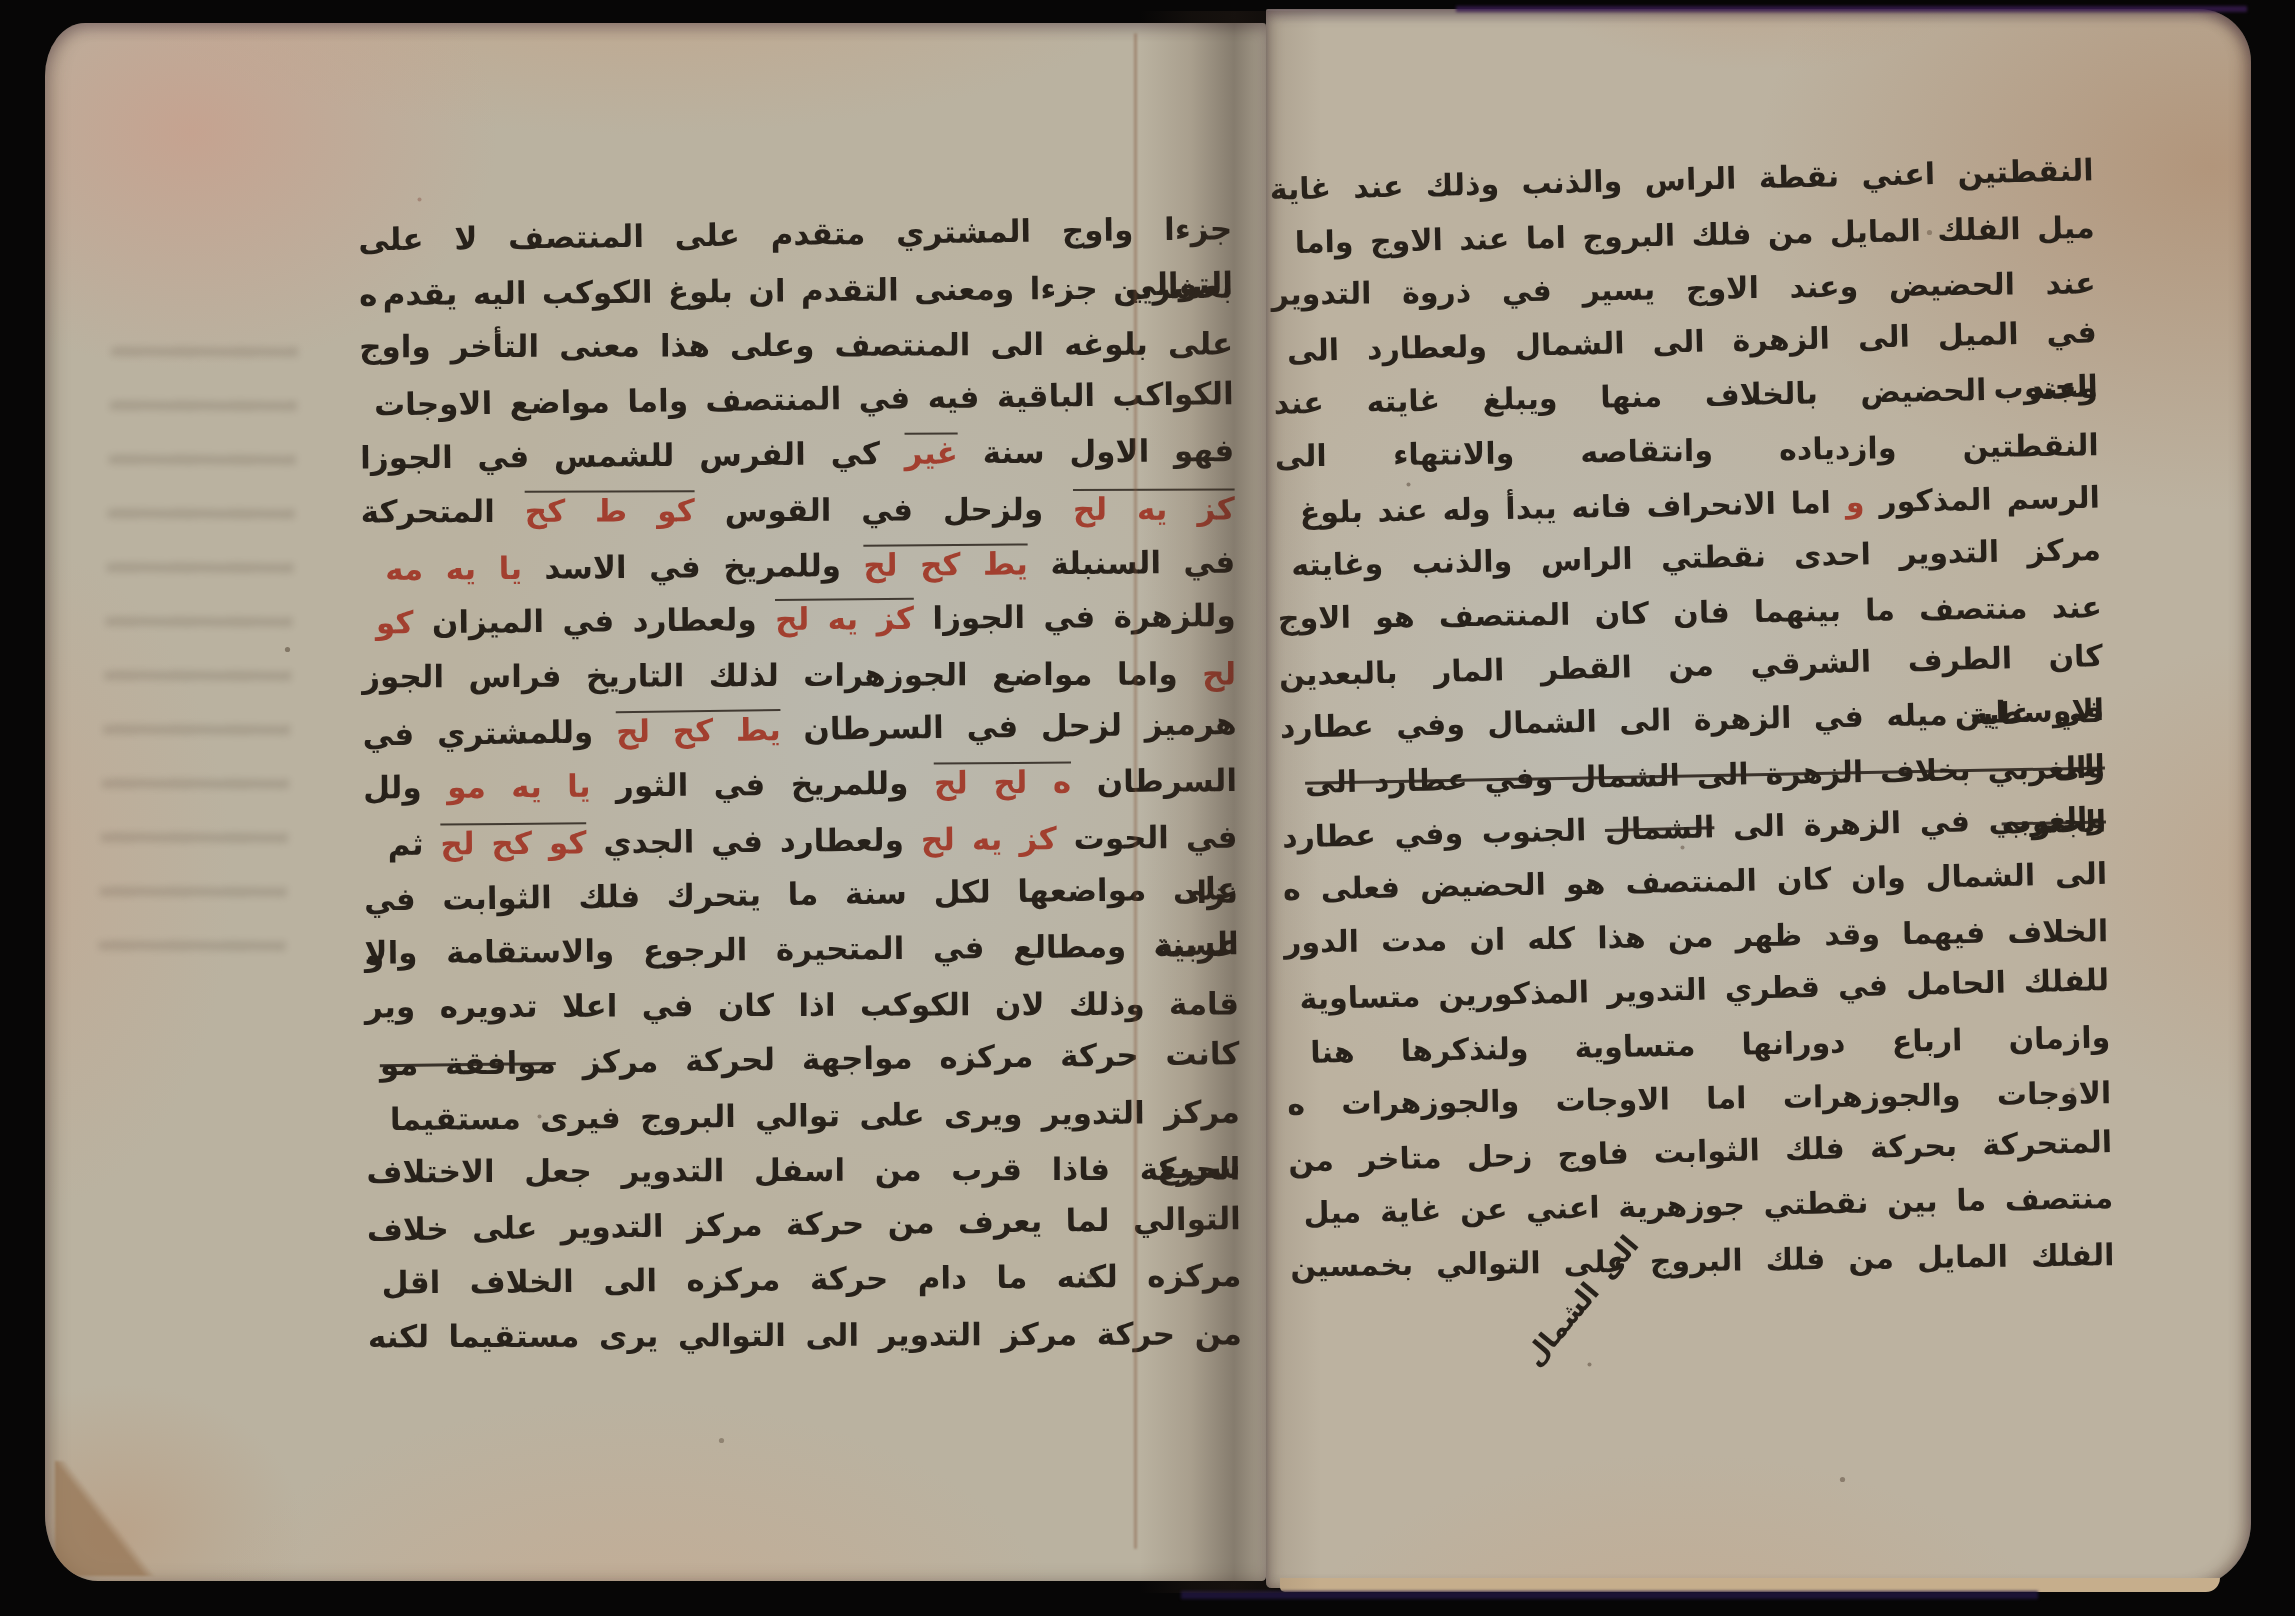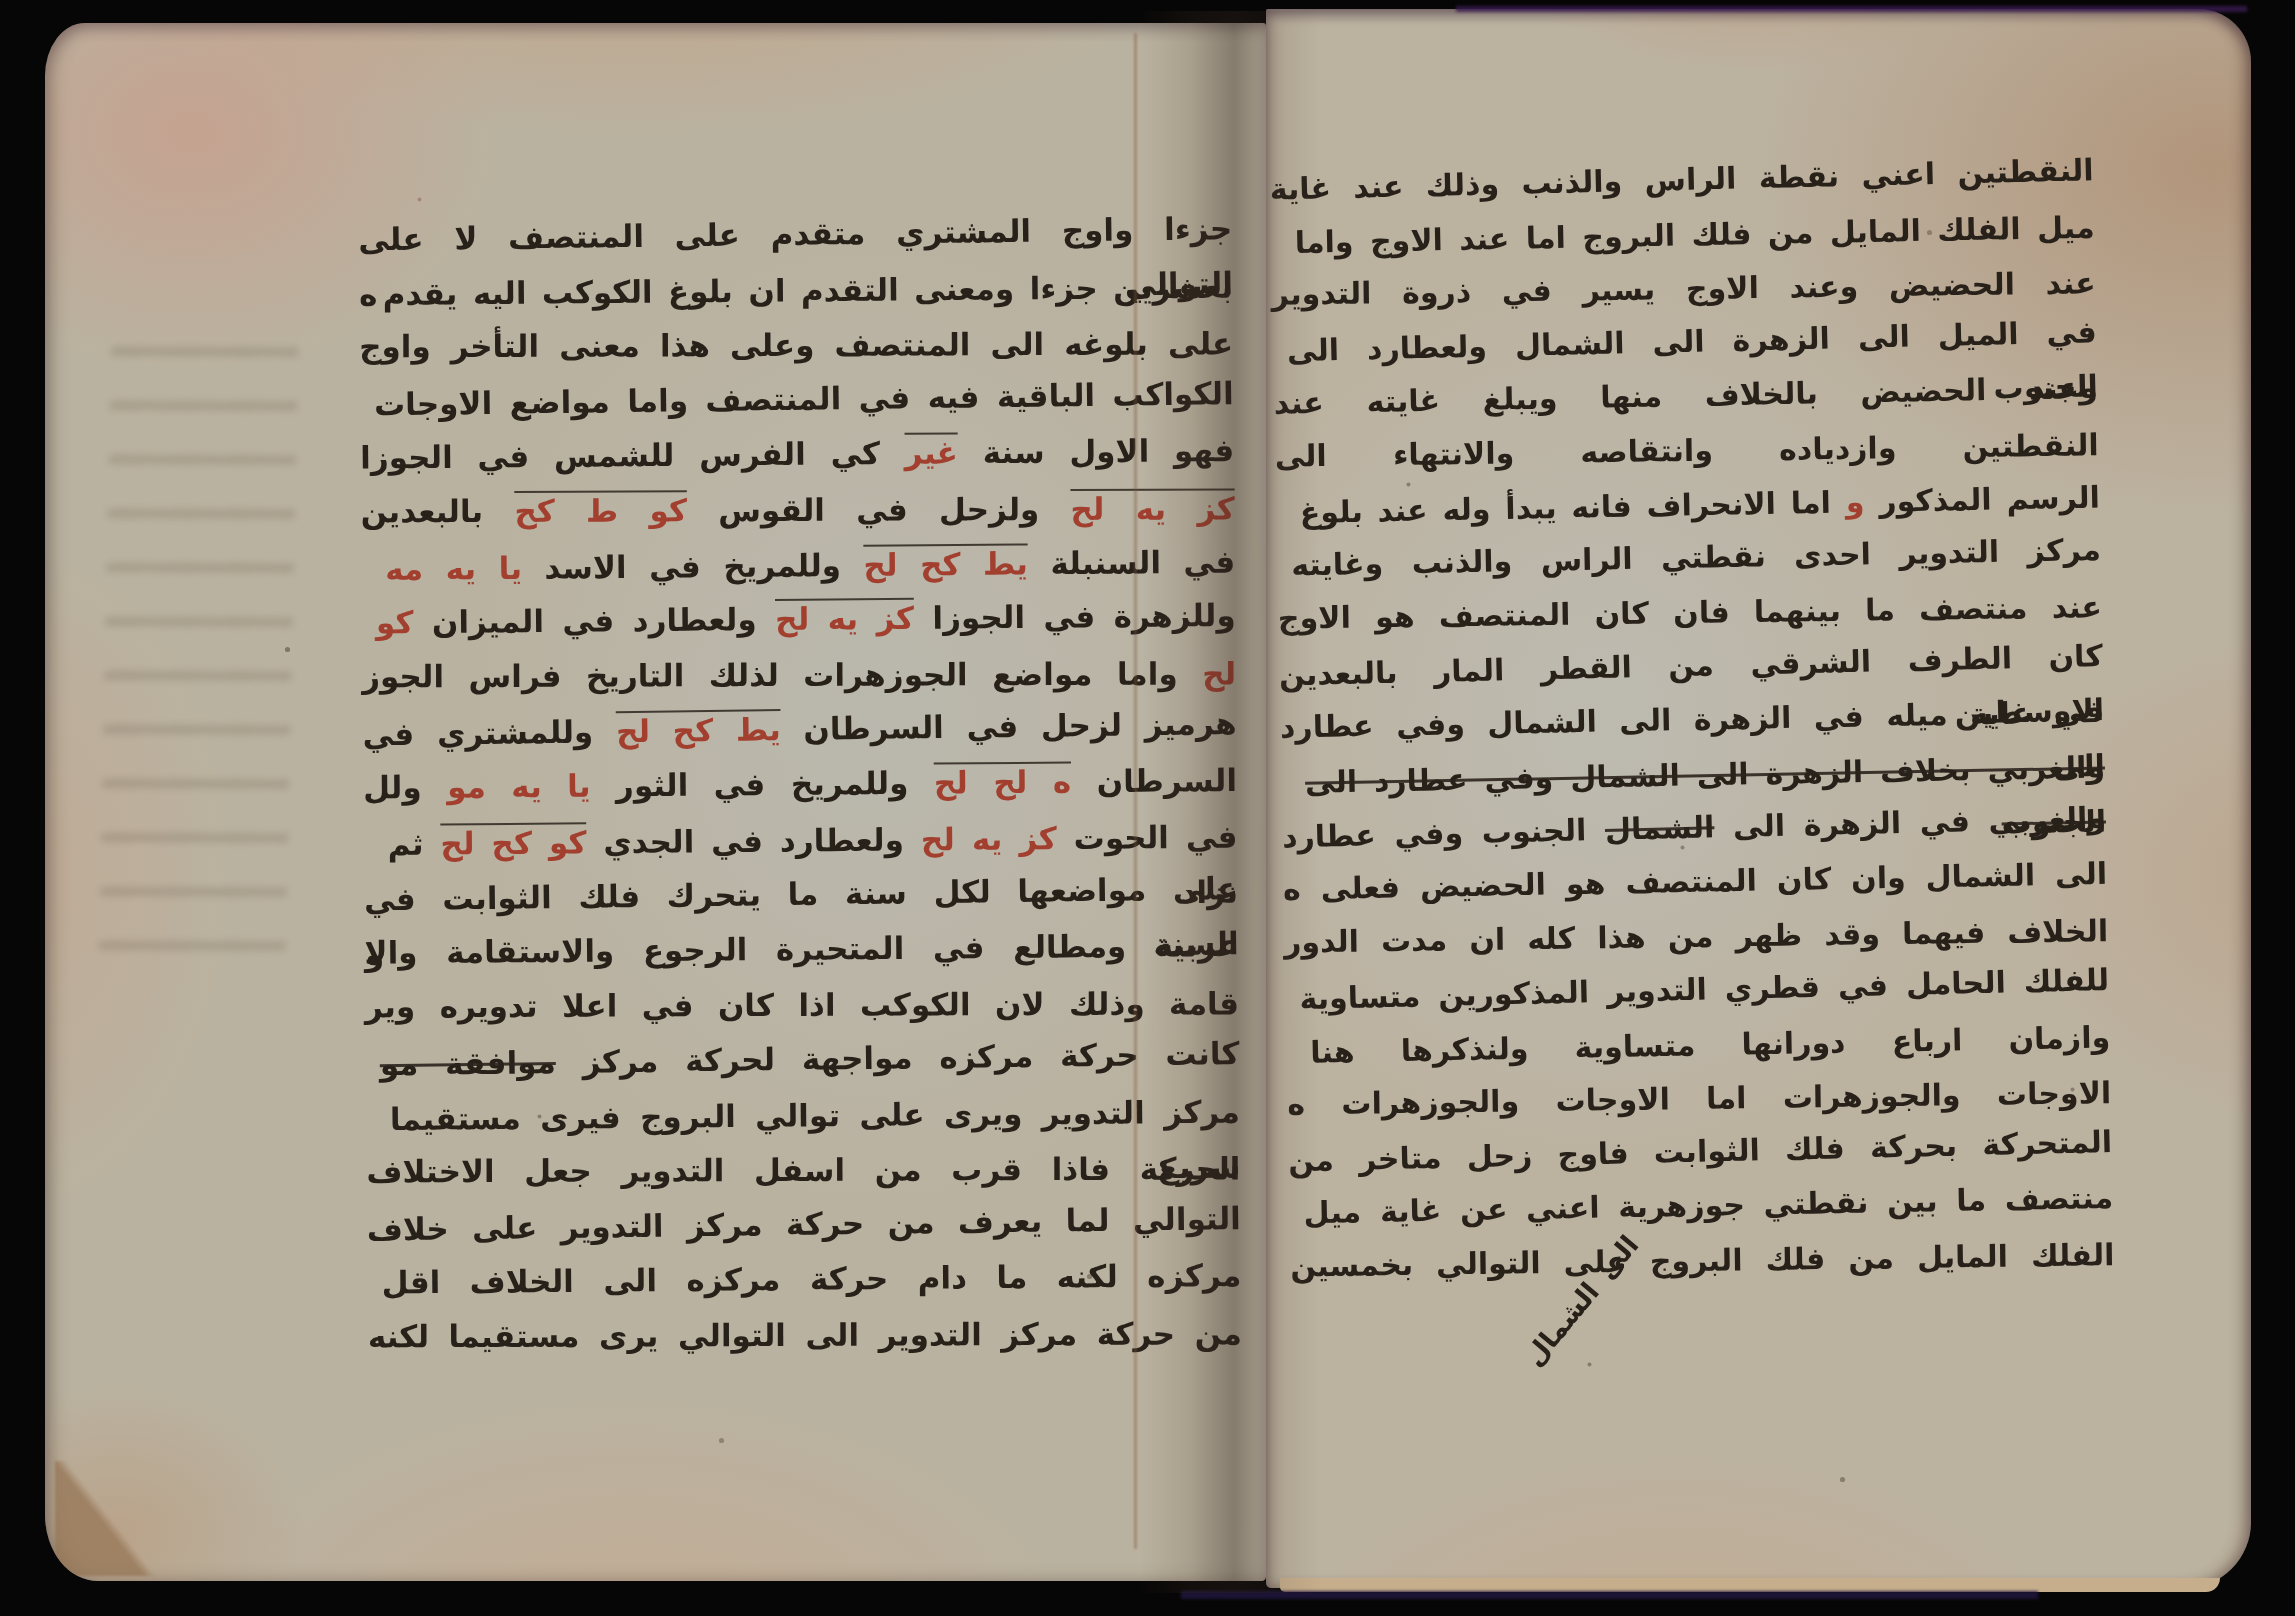--- a/index.html
+++ b/index.html
@@ -107,21 +107,21 @@
 <div class="stage">
 
   <div class="page left">
     <div class="bleed"></div>
     <div class="lines" id="left-lines">
         <div class="ms-line"><span class="seg">جزءا واوج المشتري متقدم على المنتصف لا على التوالي ه</span></div>
         <div class="ms-line"><span class="seg">بعشرين جزءا ومعنى التقدم ان بلوغ الكوكب اليه يقدم</span></div>
         <div class="ms-line"><span class="seg">على بلوغه الى المنتصف وعلى هذا معنى التأخر واوج</span></div>
         <div class="ms-line"><span class="seg">الكواكب الباقية فيه في المنتصف واما مواضع الاوجات</span></div>
         <div class="ms-line"><span class="seg">فهو الاول سنة </span><span class="seg red overline">غير</span><span class="seg"> كي الفرس للشمس في الجوزا</span></div>
-        <div class="ms-line"><span class="seg red overline">كز يه لح</span><span class="seg"> ولزحل في القوس </span><span class="seg red overline">كو ط كح</span><span class="seg"> بالبعدين</span></div>
+        <div class="ms-line"><span class="seg red overline">كز يه لح</span><span class="seg"> ولزحل في القوس </span><span class="seg red overline">كو ط كح</span><span class="seg"> المتحركة</span></div>
         <div class="ms-line"><span class="seg">في السنبلة </span><span class="seg red overline">يط كح لح</span><span class="seg"> وللمريخ في الاسد </span><span class="seg red">يا يه مه</span></div>
         <div class="ms-line"><span class="seg">وللزهرة في الجوزا </span><span class="seg red overline">كز يه لح</span><span class="seg"> ولعطارد في الميزان </span><span class="seg red">كو</span></div>
         <div class="ms-line"><span class="seg red">لح</span><span class="seg"> واما مواضع الجوزهرات لذلك التاريخ فراس الجوز</span></div>
         <div class="ms-line"><span class="seg">هرميز لزحل في السرطان </span><span class="seg red overline">يط كح لح</span><span class="seg"> وللمشتري في</span></div>
         <div class="ms-line"><span class="seg">السرطان </span><span class="seg red overline">ه لح لح</span><span class="seg"> وللمريخ في الثور </span><span class="seg red">يا يه مو</span><span class="seg"> ولل</span></div>
         <div class="ms-line"><span class="seg">في الحوت </span><span class="seg red">كز يه لح</span><span class="seg"> ولعطارد في الجدي </span><span class="seg red overline">كو كح لح</span><span class="seg"> ثم نزاد</span></div>
         <div class="ms-line"><span class="seg">على مواضعها لكل سنة ما يتحرك فلك الثوابت في السنة و</span></div>
         <div class="ms-line"><span class="seg">عربية ومطالع في المتحيرة الرجوع والاستقامة والا</span></div>
         <div class="ms-line"><span class="seg">قامة وذلك لان الكوكب اذا كان في اعلا تدويره وير</span></div>
         <div class="ms-line"><span class="seg">كانت حركة مركزه مواجهة لحركة مركز </span><span class="seg strike">موافقة مو</span></div>

